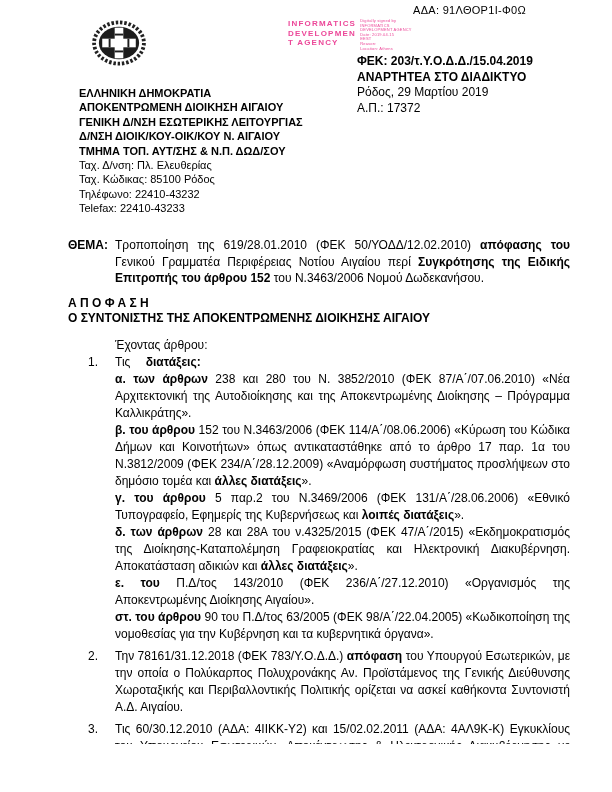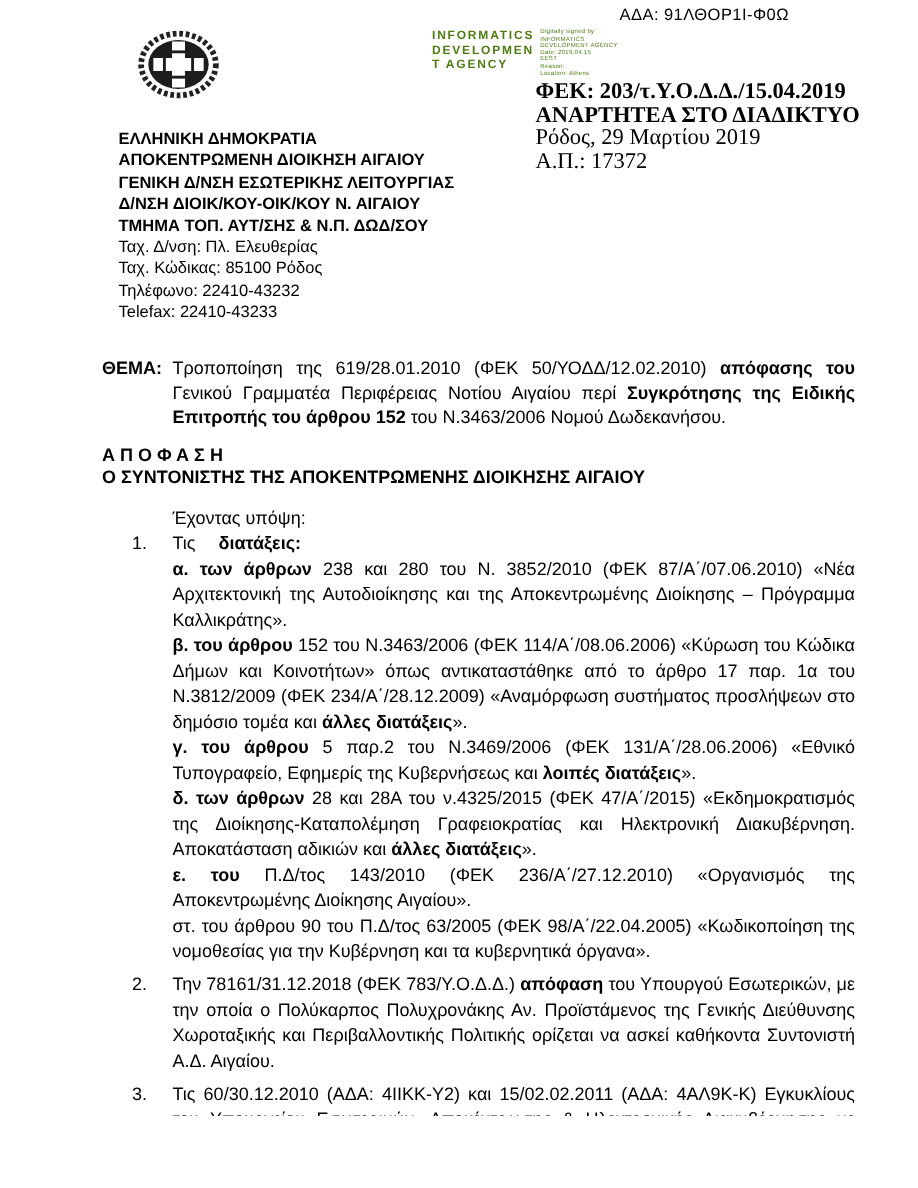--- a/index.html
+++ b/index.html
@@ -7,31 +7,31 @@
     position:relative;
     width:612px;height:744px;
     background:#ffffff;
     font-family:"Liberation Sans", sans-serif;
     color:#000;
     overflow:hidden;
   }
   
   .ada{position:absolute;left:413px;top:4px;font-size:11px;letter-spacing:.3px;}
   
-  .stamp{position:absolute;left:288px;top:19px;display:flex;gap:4px;color:#4d7c0f;}
+  .stamp{position:absolute;left:288px;top:19px;display:flex;gap:4px;color:#ec4899;}
   .stamp-agency div{font-size:8px;font-weight:700;letter-spacing:1.2px;line-height:9.5px;}
   .stamp-details{width:66px;}
   .stamp-details div{font-size:4px;line-height:4.6px;letter-spacing:.2px;}
   
   .emblem{position:absolute;left:90px;top:20px;width:58px;height:46px;}
   
   .hdr-left{position:absolute;left:79px;top:86px;font-size:11px;line-height:14.4px;}
   .hdr-left .bold-lines div{font-weight:700;}
   
-  .meta{position:absolute;left:357px;top:54px;font-size:15px;line-height:15.5px;font-family:Liberation Serif, serif;}
+  .meta{position:absolute;left:357px;top:54px;font-size:12px;line-height:15.5px;}
   .meta .b{font-weight:700;}
   
   .docbody{position:absolute;left:68px;top:237px;width:502px;font-size:12px;line-height:16.5px;}
   .subject{display:flex;}
   .subject-label{font-weight:700;width:47px;flex:0 0 47px;}
   .subject-text{flex:1;text-align:justify;}
   .title-block{margin-top:9px;text-align:left;font-weight:700;line-height:15.5px;}
   .preamble{margin-top:10px;padding-left:47px;line-height:17px;}
   .list{margin-left:20px;line-height:17px;}
   .item{display:flex;}
@@ -103,34 +103,34 @@
     <div class="subject">
       <span class="subject-label">ΘΕΜΑ:</span>
       <div class="subject-text"><span>Τροποποίηση της 619/28.01.2010 (ΦΕΚ 50/ΥΟΔΔ/12.02.2010) </span><span style="font-weight: 700;">απόφασης του </span><span>Γενικού Γραμματέα Περιφέρειας Νοτίου Αιγαίου περί </span><span style="font-weight: 700;">Συγκρότησης της Ειδικής Επιτροπής του άρθρου 152 </span><span>του Ν.3463/2006 Νομού Δωδεκανήσου.</span></div>
     </div>
 
     <div class="title-block">
       <div>Α Π Ο Φ Α Σ Η</div>
       <div>Ο ΣΥΝΤΟΝΙΣΤΗΣ ΤΗΣ ΑΠΟΚΕΝΤΡΩΜΕΝΗΣ ΔΙΟΙΚΗΣΗΣ ΑΙΓΑΙΟΥ</div>
     </div>
 
-    <div class="preamble">Έχοντας υπόψη:</div>
+    <div class="preamble">Έχοντας άρθρου:</div>
 
     <div class="list">
 
       <div class="item">
         <span class="num">1.</span>
         <div class="item-body">
           <p><span>Τις </span><span style="font-weight: 700; margin-left: 12px;">διατάξεις:</span></p>
           <p><span style="font-weight: 700;">α. των άρθρων </span><span>238 και 280 του Ν. 3852/2010 (ΦΕΚ 87/Α΄/07.06.2010) «Νέα Αρχιτεκτονική της Αυτοδιοίκησης και της Αποκεντρωμένης Διοίκησης – Πρόγραμμα Καλλικράτης».</span></p>
           <p><span style="font-weight: 700;">β. του άρθρου </span><span>152 του Ν.3463/2006 (ΦΕΚ 114/Α΄/08.06.2006) «Κύρωση του Κώδικα Δήμων και Κοινοτήτων» όπως αντικαταστάθηκε από το άρθρο 17 παρ. 1α του Ν.3812/2009 (ΦΕΚ 234/Α΄/28.12.2009) «Αναμόρφωση συστήματος προσλήψεων στο δημόσιο τομέα και </span><span style="font-weight: 700;">άλλες διατάξεις</span><span>».</span></p>
           <p><span style="font-weight: 700; margin-top: 48px;">γ. του άρθρου </span><span>5 παρ.2 του Ν.3469/2006 (ΦΕΚ 131/Α΄/28.06.2006) «Εθνικό Τυπογραφείο, Εφημερίς της Κυβερνήσεως και </span><span style="font-weight: 700;">λοιπές διατάξεις</span><span>».</span></p>
           <p><span style="font-weight: 700;">δ. των άρθρων </span><span>28 και 28Α του ν.4325/2015 (ΦΕΚ 47/Α΄/2015) «Εκδημοκρατισμός της Διοίκησης-Καταπολέμηση Γραφειοκρατίας και Ηλεκτρονική Διακυβέρνηση. Αποκατάσταση αδικιών και </span><span style="font-weight: 700;">άλλες διατάξεις</span><span>».</span></p>
           <p><span style="font-weight: 700;">ε. του </span><span>Π.Δ/τος 143/2010 (ΦΕΚ 236/Α΄/27.12.2010) «Οργανισμός της Αποκεντρωμένης Διοίκησης Αιγαίου».</span></p>
-          <p><span style="font-weight: 400;">στ. του άρθρου </span><span>90 του Π.Δ/τος 63/2005 (ΦΕΚ 98/Α΄/22.04.2005) «Κωδικοποίηση της νομοθεσίας για την Κυβέρνηση και τα κυβερνητικά όργανα».</span></p>
+          <p><span style="font-weight: 700;">στ. του άρθρου </span><span>90 του Π.Δ/τος 63/2005 (ΦΕΚ 98/Α΄/22.04.2005) «Κωδικοποίηση της νομοθεσίας για την Κυβέρνηση και τα κυβερνητικά όργανα».</span></p>
         </div>
       </div>
 
       <div class="item">
         <span class="num">2.</span>
         <div class="item-body">
           <p><span>Την 78161/31.12.2018 (ΦΕΚ 783/Υ.Ο.Δ.Δ.) </span><span style="font-weight: 700;">απόφαση</span><span> του Υπουργού Εσωτερικών, με την οποία ο Πολύκαρπος Πολυχρονάκης Αν. Προϊστάμενος της Γενικής Διεύθυνσης Χωροταξικής και Περιβαλλοντικής Πολιτικής ορίζεται να ασκεί καθήκοντα Συντονιστή Α.Δ. Αιγαίου.</span></p>
         </div>
       </div>
 

